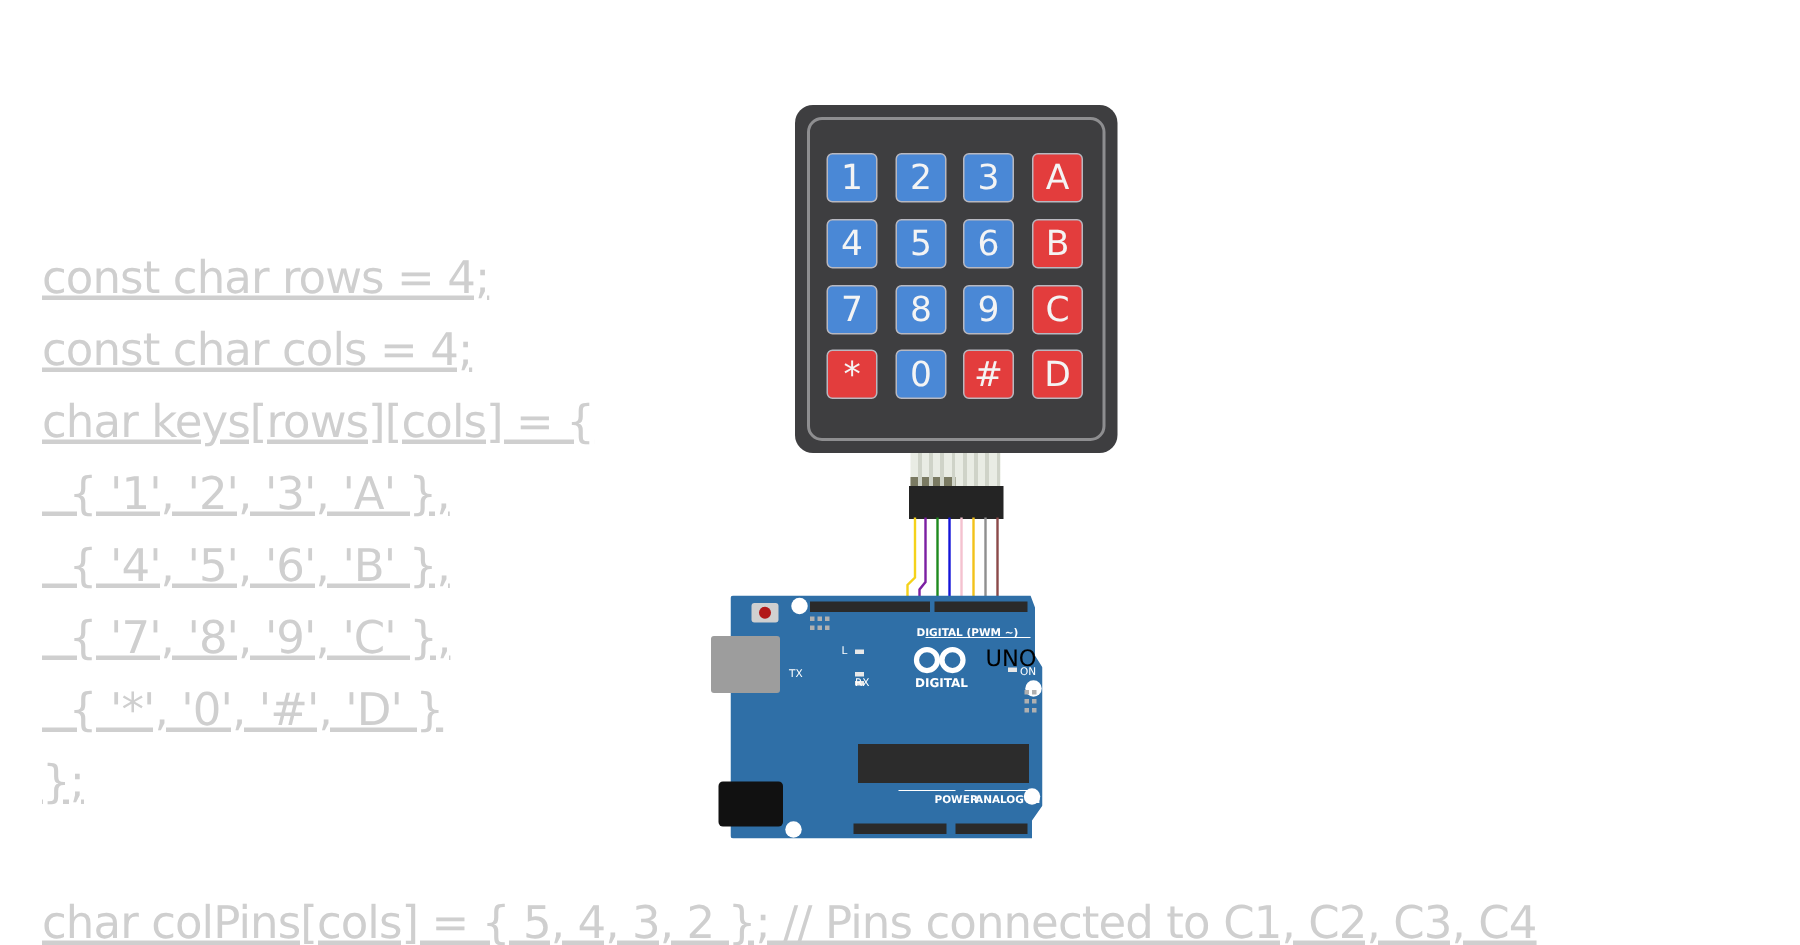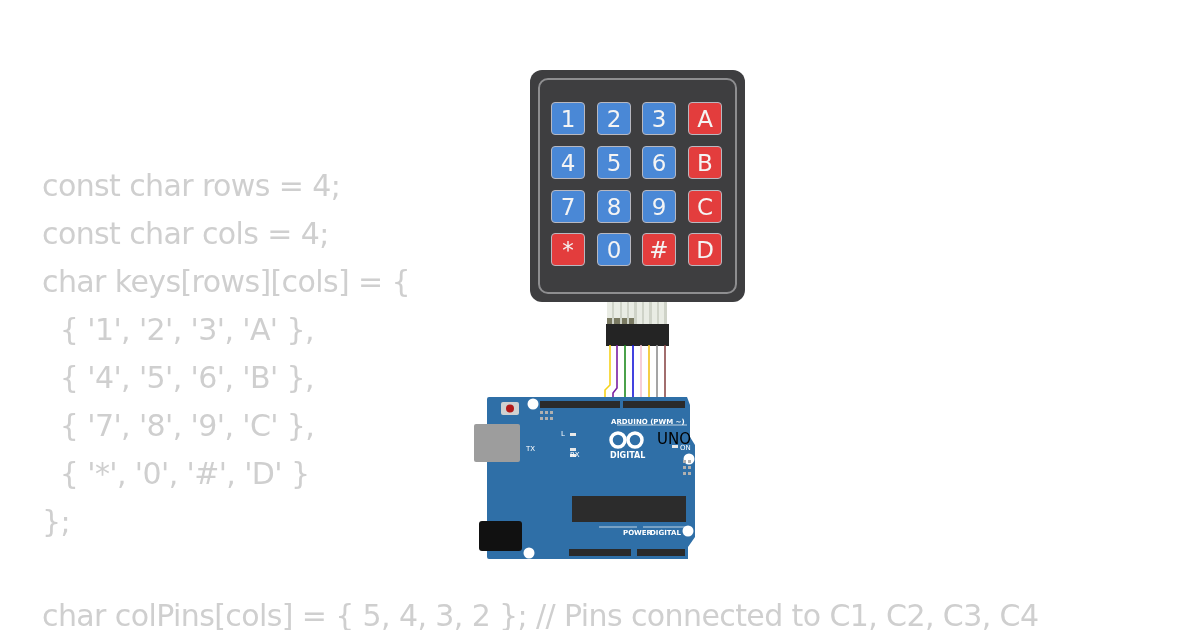--- a/index.html
+++ b/index.html
@@ -1,22 +1,22 @@
 <!DOCTYPE html>
 <html><head>
 <meta charset="utf-8">
 <style>
   html, body { margin:0; padding:0; }
   body {
     width:1200px; height:630px; overflow:hidden; background:#ffffff;
     position:relative; font-family:"DejaVu Sans", "Liberation Sans", sans-serif;
   }
   .code-line {
-    position:absolute; left:42px; color:#cfcfcf; font-size:30px;
-    white-space:pre; letter-spacing:-0.6px; line-height:1;
+    position:absolute; left:28px; color:#cfcfcf; font-size:30px;
+    white-space:pre; letter-spacing:-0.6px; line-height:1;text-decoration:underline;
   }
   
   .keypad {
     position:absolute; left:530px; top:70px; width:215px; height:232px;
     background:#3e3e40; border-radius:12px;
   }
   .keypad-inner {
     position:absolute; left:8px; top:8px; right:8px; bottom:8px;
     border:2px solid #8e8e90; border-radius:10px;
   }
@@ -153,21 +153,21 @@
 
   <line x1="130" y1="28" x2="200" y2="28" stroke="#fff" stroke-width="0.7"></line>
   <line x1="112" y1="130" x2="150" y2="130" stroke="#fff" stroke-width="0.7"></line>
   <line x1="156" y1="130" x2="200" y2="130" stroke="#fff" stroke-width="0.7"></line>
 </svg>
 
 <div class="usb"></div>
 <div class="jack"></div>
 <div class="chip"></div>
 
-<div class="label-tiny" style="left:611px;top:418px">ARDUINO (PWM ~)</div>
+<div class="label-tiny" style="left:611px;top:418px">DIGITAL (PWM ~)</div>
 <div class="label-tiny" style="left:610px;top:451px;font-size:8px">DIGITAL</div>
 <div class="uno-text">UNO</div>
 <div class="label-tiny" style="left:680px;top:444px;font-weight:normal">ON</div>
 <div class="label-tiny" style="left:623px;top:529px">POWER</div>
-<div class="label-tiny" style="left:650px;top:529px">DIGITAL IN</div>
+<div class="label-tiny" style="left:650px;top:529px">ANALOG IN</div>
 <div class="label-tiny" style="left:561px;top:430px;font-weight:normal">L</div>
 <div class="label-tiny" style="left:526px;top:445px;font-weight:normal">TX</div>
 <div class="label-tiny" style="left:570px;top:451px;font-weight:normal">RX</div>
 
 </body></html>

